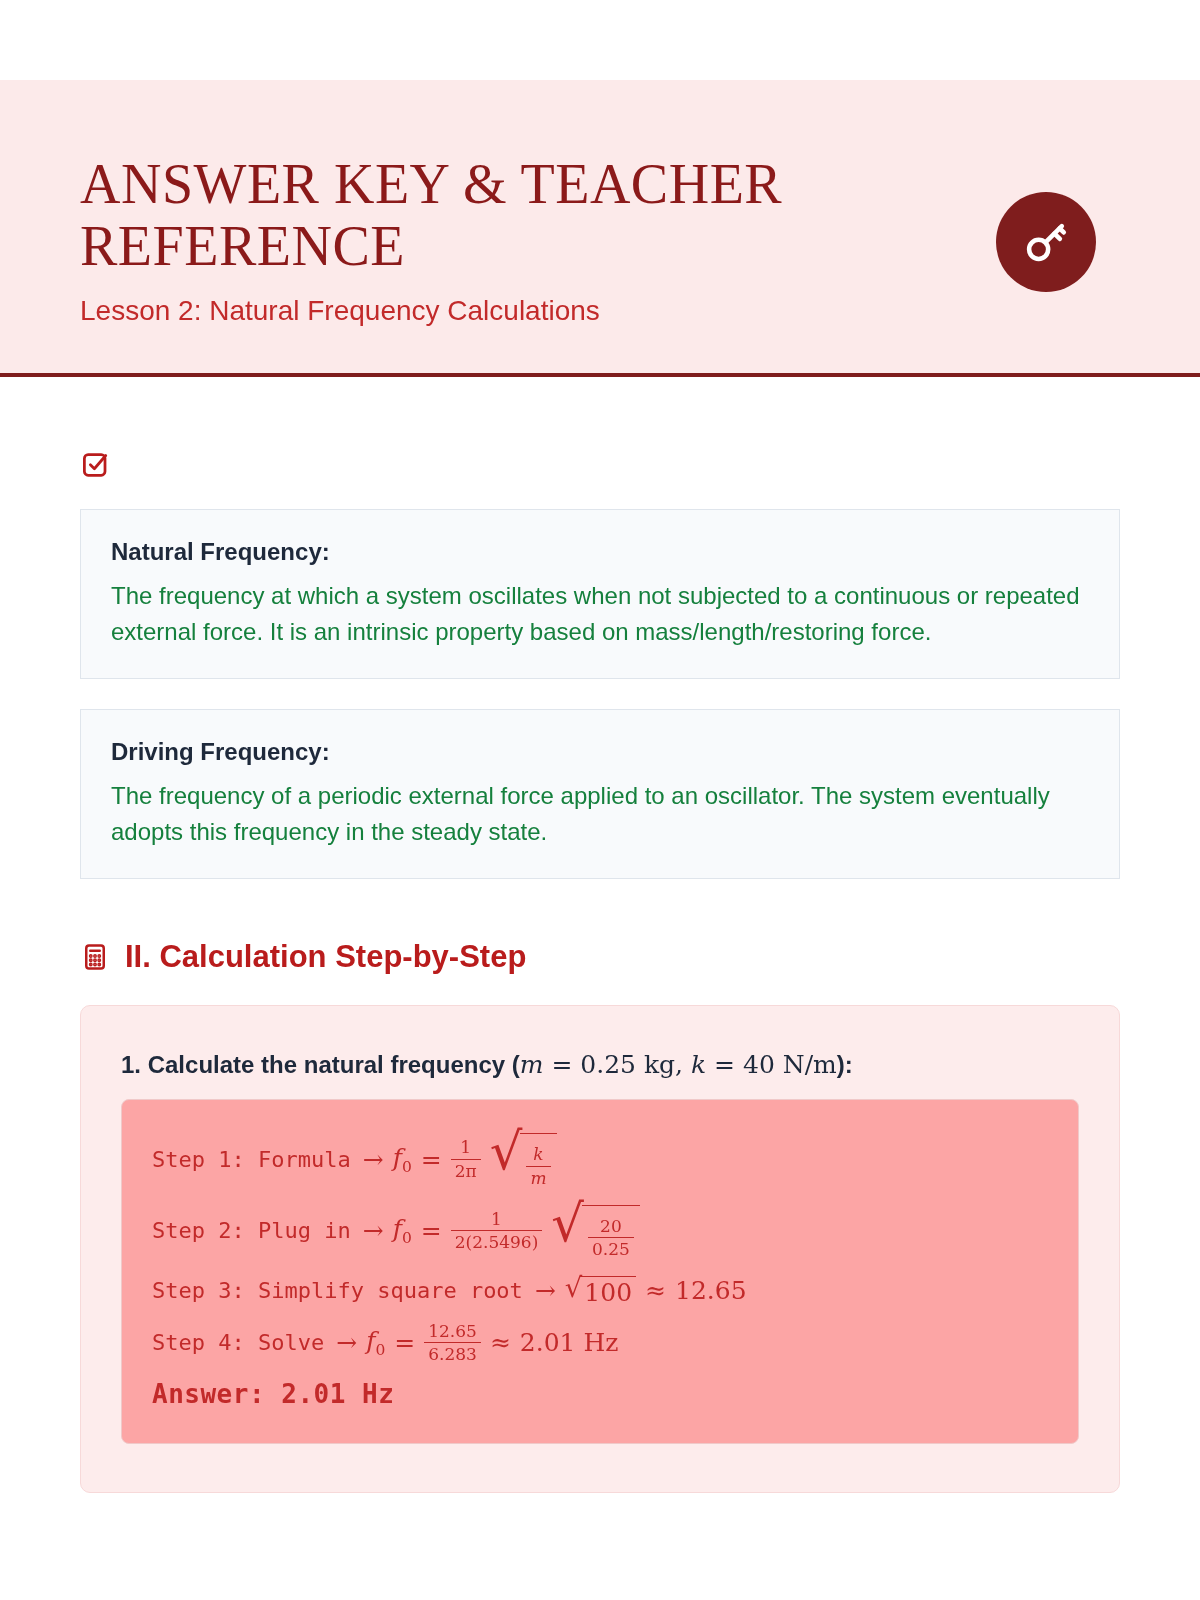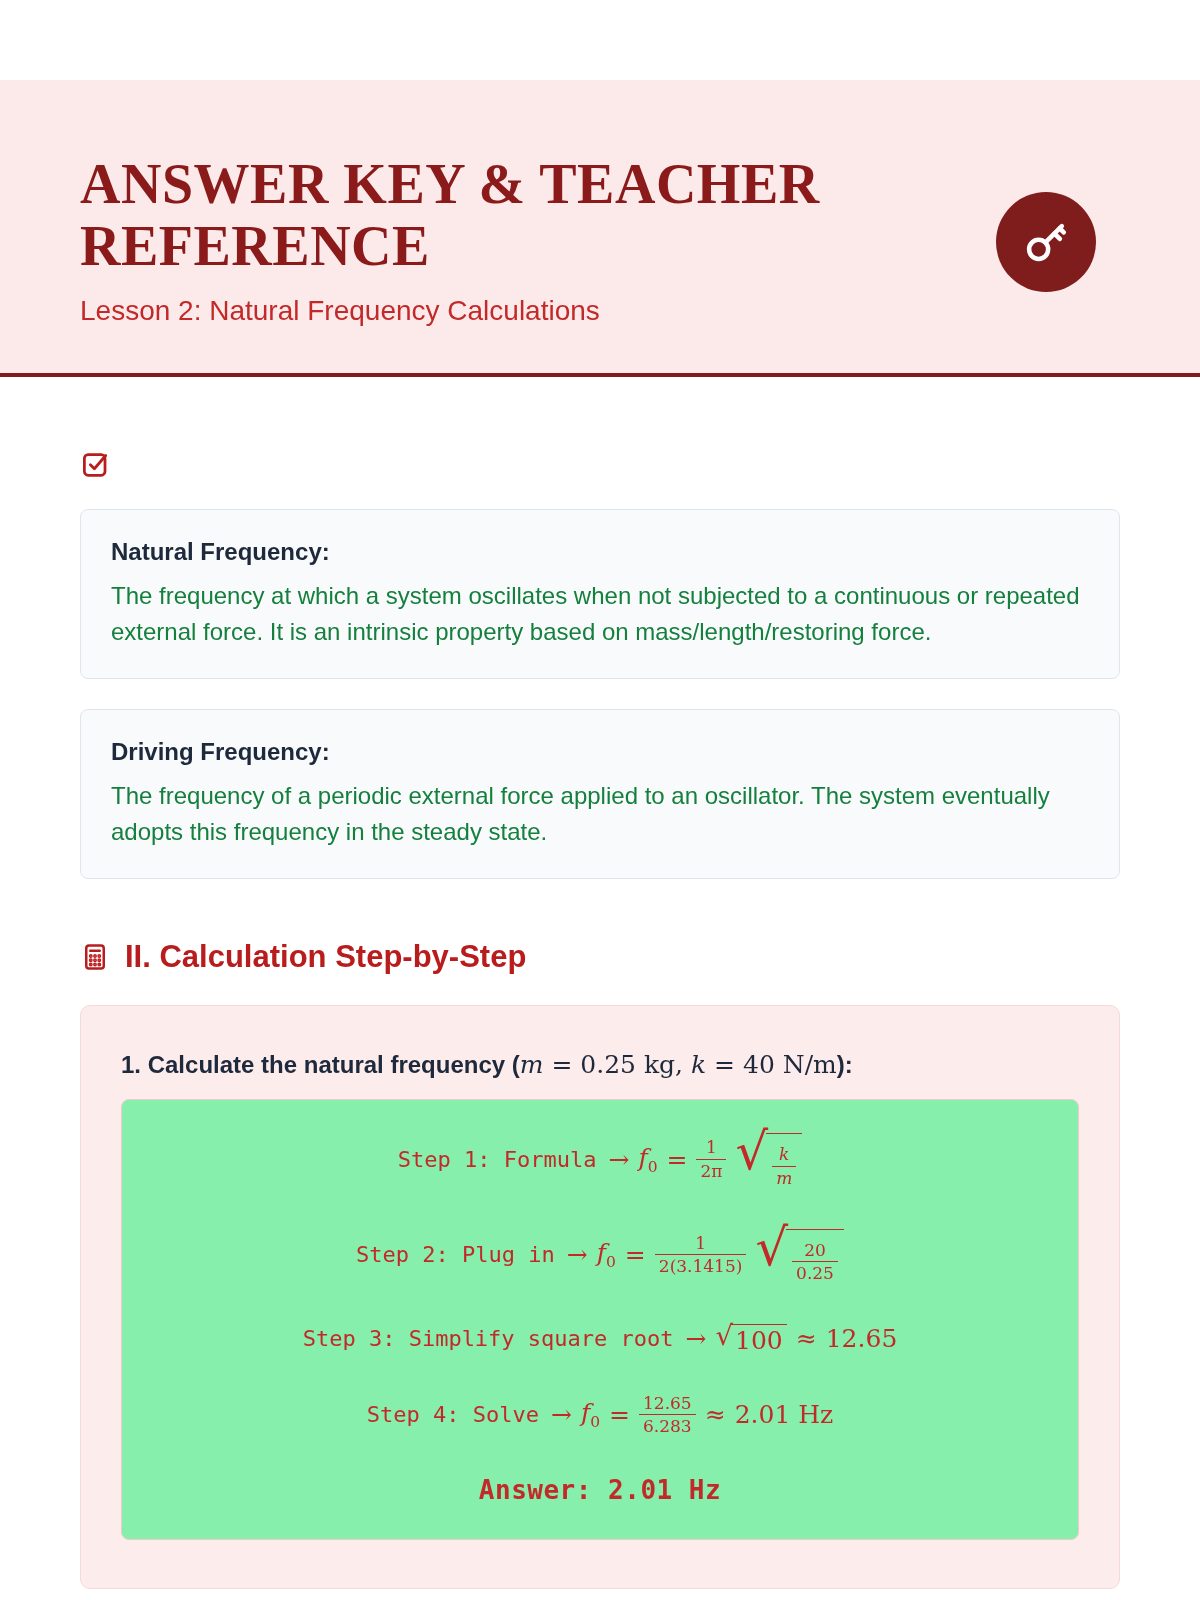--- a/index.html
+++ b/index.html
@@ -14,21 +14,21 @@
   .header {
     margin-top: 80px;
     background: #fceaea;
     border-bottom: 4px solid #7f1d1d;
     padding: 74px 80px 46px 80px;
   }
   .header-inner { display: flex; justify-content: space-between; align-items: flex-start; }
   .page-title {
     margin: 0;
     font-family: "Liberation Serif", serif;
-    font-weight: 700;
+    font-weight: 400;
     font-size: 56px;
     line-height: 1.1;
     letter-spacing: 0.5px;
     color: #8b1a1a;
   }
   .page-title span { display: block; }
   .subtitle {
     margin: 18px 0 0 0;
     font-size: 28px;
     color: #c22a2a;
@@ -50,46 +50,46 @@
     margin: 72px 0 0 0;
     font-size: 31px; font-weight: 700;
     color: #b91c1c;
   }
   .sec-icon { display: inline-flex; }
 
   
   .def-card {
     background: #f8fafc;
     border: 1px solid #dfe5ec;
-    border-radius: 8px;
+    border-radius: 0;
     padding: 28px 30px;
     margin-top: 30px;
   }
   .def-term { margin: 0 0 12px 0; font-size: 24px; font-weight: 700; color: #1e293b; }
   .def-text { margin: 0; font-size: 24px; line-height: 1.5; color: #15803d; max-width: 980px; }
 
   
   .calc-card {
     background: #fdecec;
     border: 1px solid #f7d9d9;
     border-radius: 10px;
     padding: 44px 40px 48px 40px;
     margin-top: 30px;
   }
   .prob-title { margin: 0; font-size: 24px; font-weight: 700; color: #1e293b; }
   .prob-title .mathbit { font-family: "DejaVu Serif", serif; font-weight: 400; font-size: 25px; }
   .prob-title .mvar { font-style: italic; }
 
   .steps-card {
-    background: #86efac;
+    background: #fca5a5;
     border: 1.5px solid #f0c9c9;
     border-radius: 8px;
     padding: 30px 30px 34px 30px;
     margin-top: 20px;
-    display: flex; flex-direction: column; gap: 38px; align-items: center;
+    display: flex; flex-direction: column; gap: 14px;
   }
   .step-line { display: flex; align-items: center; gap: 12px; color: #c22a2a; }
   .mono { font-family: "DejaVu Sans Mono", monospace; font-size: 22px; white-space: pre; }
   .math {
     display: inline-flex; align-items: center; gap: 9px;
     font-family: "DejaVu Serif", serif; font-size: 25px;
   }
   .mvar { font-style: italic; }
   .ftok sub { font-size: 0.62em; }
 
@@ -215,21 +215,21 @@
         </div>
 
         <div class="step-line">
           <span class="mono">Step 2: Plug in</span>
           <span class="math">
             <span>→</span>
             <span class="ftok"><span class="mvar">f</span><sub>0</sub></span>
             <span>=</span>
             <span class="frac">
               <span class="num">1</span>
-              <span class="den">2(3.1415)</span>
+              <span class="den">2(2.5496)</span>
             </span>
             <span class="sqrt tall">
               <span class="sqrt-sym">√</span>
               <span class="radicand">
                 <span class="frac">
                   <span class="num">20</span>
                   <span class="den">0.25</span>
                 </span>
               </span>
             </span>

